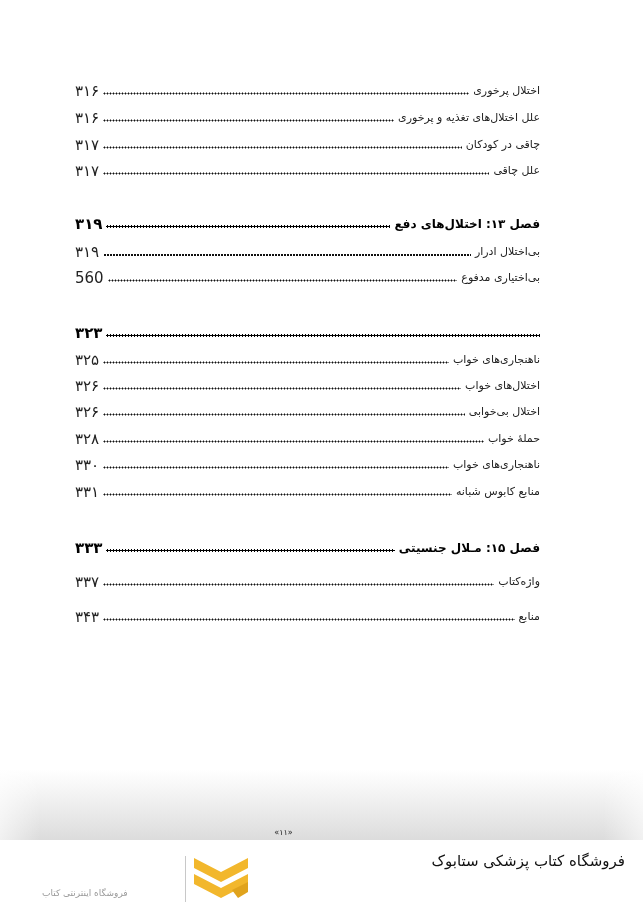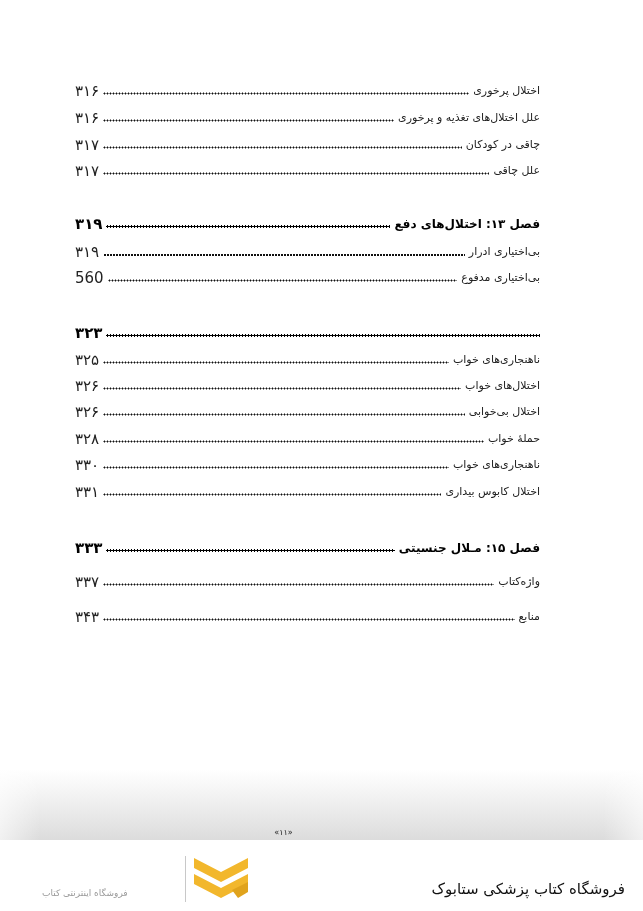--- a/index.html
+++ b/index.html
@@ -109,21 +109,20 @@
     background: #ffffff;
   }
   .shop-title {
     position: absolute;
     right: 18px;
     top: 12px;
     font-size: 15px;
     direction: rtl;
     color: #111;
     white-space: nowrap;
-    margin-top: 28px;
   }
   .shop-url {
     position: absolute;
     right: 12px;
     top: 40px;
     font-size: 18px;
     letter-spacing: 6.2px;
     color: #222;
     font-family: "Liberation Sans", sans-serif;
     white-space: nowrap;
@@ -192,21 +191,21 @@
     <span class="leader"></span>
     <span class="page-num">۳۱۷</span>
   </div>
 
   <div class="toc-row chapter" style="top:213px">
     <span class="title">فصل ۱۳: اختلال‌های دفع</span>
     <span class="leader"></span>
     <span class="page-num">۳۱۹</span>
   </div>
   <div class="toc-row" style="top:241px">
-    <span class="title">بی‌اختیاری ادرار</span>
+    <span class="title">بی‌اختلال ادرار</span>
     <span class="leader dashed"></span>
     <span class="page-num">۳۱۹</span>
   </div>
   <div class="toc-row" style="top:267px">
     <span class="title">بی‌اختیاری مدفوع</span>
     <span class="leader"></span>
     <span class="page-num">560</span>
   </div>
 
   <div class="toc-row chapter" style="top:322px">
@@ -232,21 +231,21 @@
     <span class="title">حملهٔ خواب</span>
     <span class="leader"></span>
     <span class="page-num">۳۲۸</span>
   </div>
   <div class="toc-row" style="top:454px">
     <span class="title">ناهنجاری‌های خواب</span>
     <span class="leader"></span>
     <span class="page-num">۳۳۰</span>
   </div>
   <div class="toc-row" style="top:481px">
-    <span class="title">اختلال کابوس بیداری</span>
+    <span class="title">منابع کابوس شبانه</span>
     <span class="leader"></span>
     <span class="page-num">۳۳۱</span>
   </div>
 
   <div class="toc-row chapter" style="top:537px">
     <span class="title">فصل ۱۵: مـلال جنسیتی</span>
     <span class="leader"></span>
     <span class="page-num">۳۳۳</span>
   </div>
   <div class="toc-row" style="top:571px">

